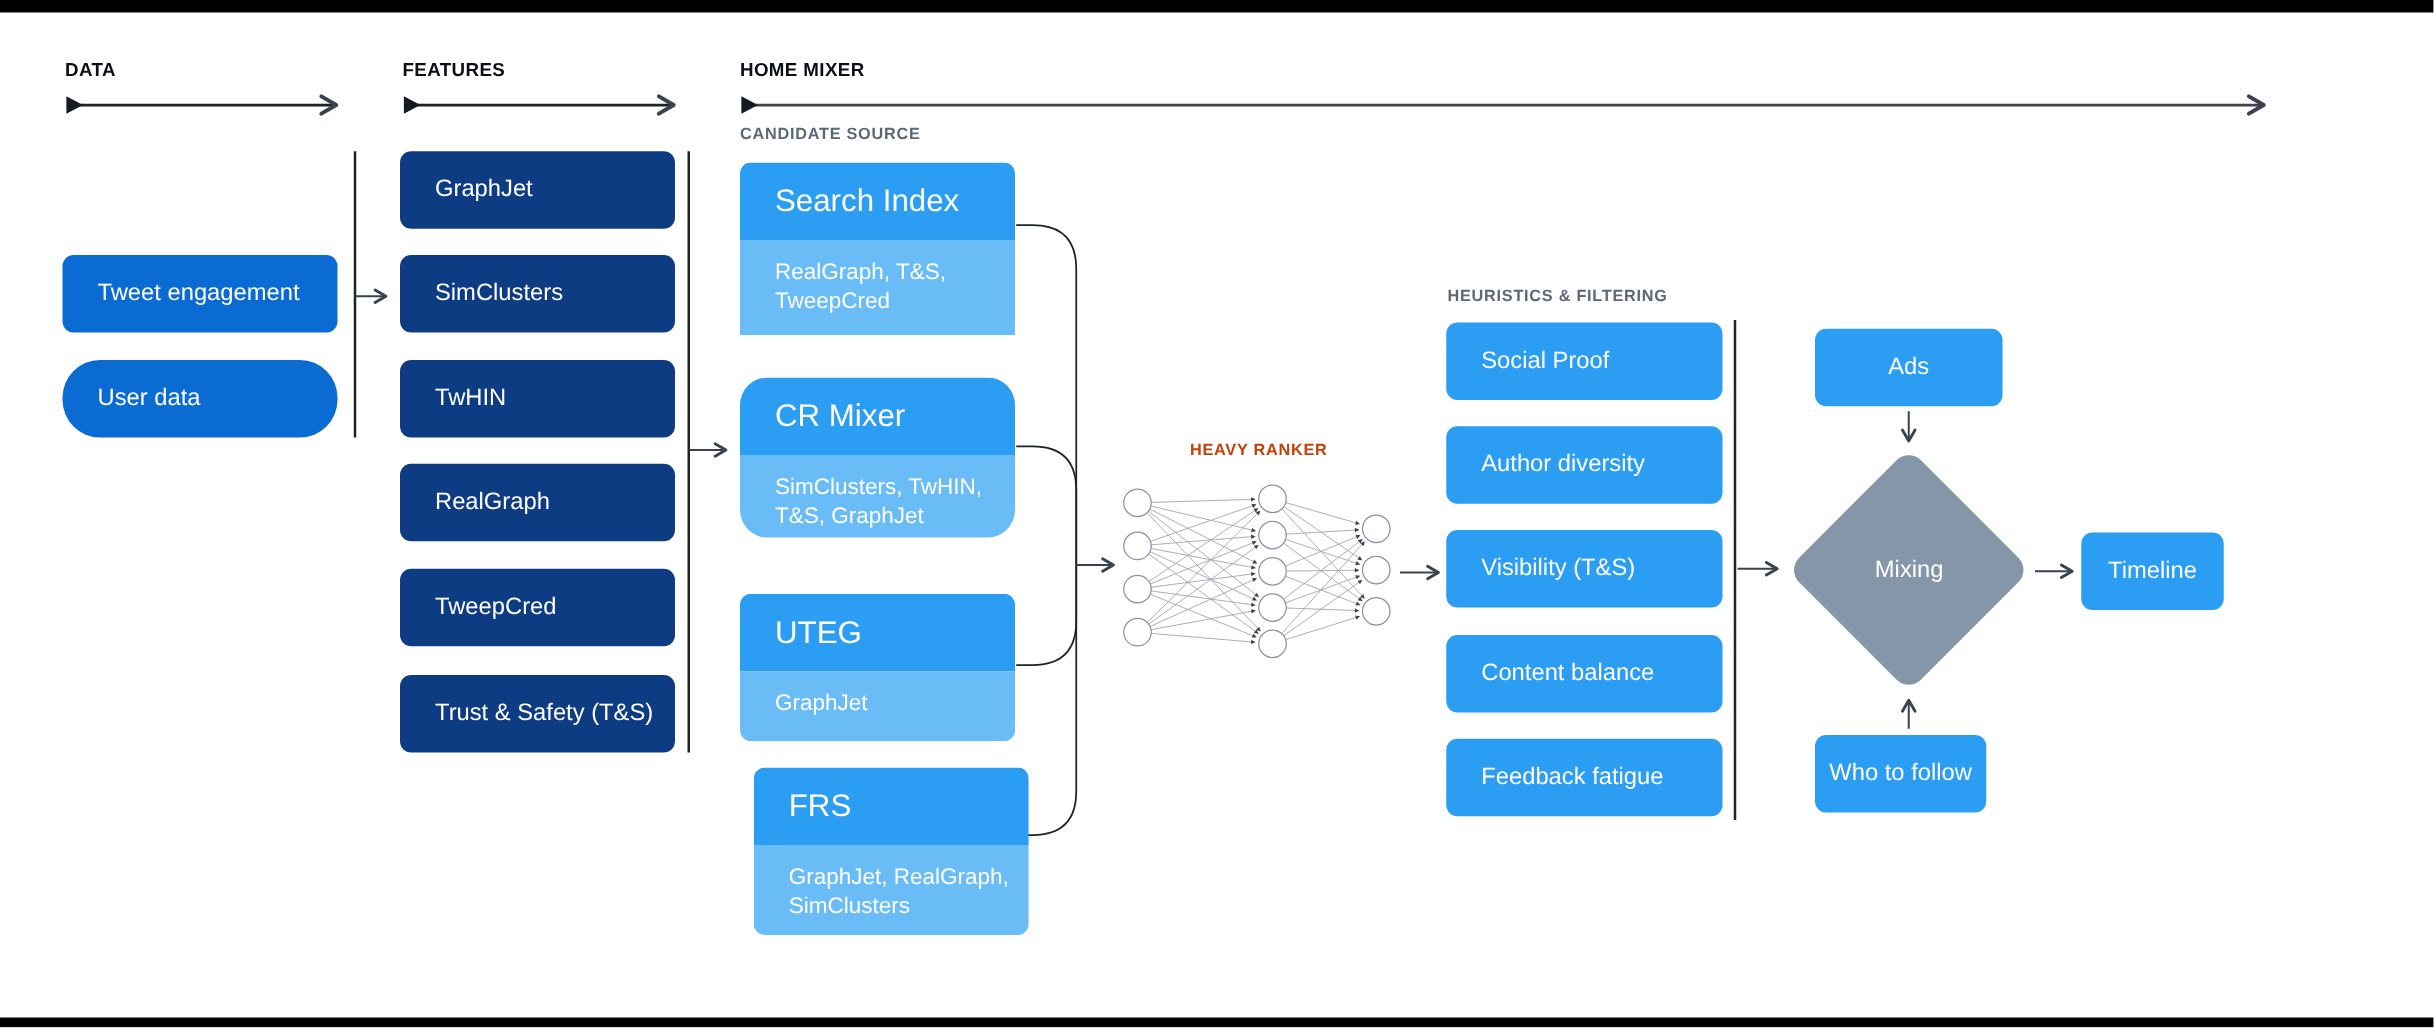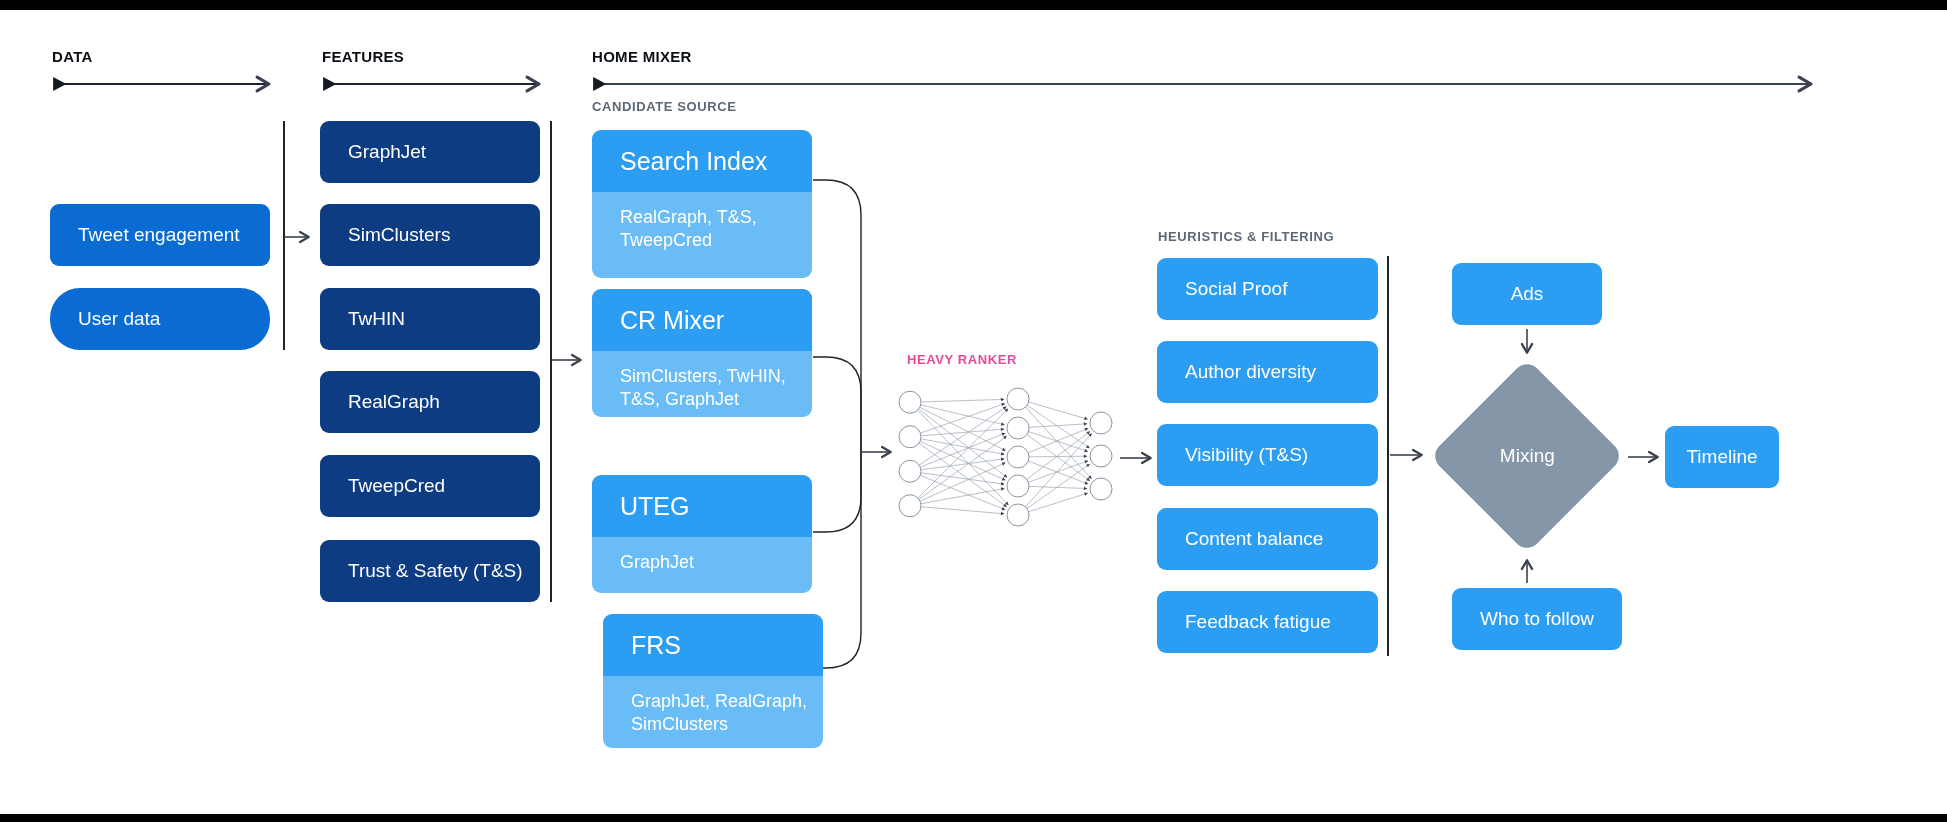--- a/index.html
+++ b/index.html
@@ -154,51 +154,51 @@
   <div class="box feature-box" style="top:204px;">SimClusters</div>
   <div class="box feature-box" style="top:288px;">TwHIN</div>
   <div class="box feature-box" style="top:371px;">RealGraph</div>
   <div class="box feature-box" style="top:455px;">TweepCred</div>
   <div class="box feature-box" style="top:540px;">Trust &amp; Safety (T&amp;S)</div>
 
   <div class="mini-label" style="left:592px;top:99px;">CANDIDATE SOURCE</div>
 
   <div class="cand-group" style="top:130px;height:148px;">
     <div class="cand-head">Search Index</div>
-    <div class="cand-sub" style="height:86px;">RealGraph, T&amp;S, TweepCred</div>
-  </div>
-
-  <div class="cand-group" style="top:289px;height:128px;">
+    <div class="cand-sub" style="height:76px;">RealGraph, T&amp;S, TweepCred</div>
+  </div>
+
+  <div class="cand-group" style="top:302px;height:128px;border-radius:22px;">
     <div class="cand-head">CR Mixer</div>
     <div class="cand-sub" style="height:76px;">SimClusters, TwHIN, T&amp;S, GraphJet</div>
   </div>
 
   <div class="cand-group" style="top:475px;height:118px;">
     <div class="cand-head">UTEG</div>
     <div class="cand-sub" style="height:56px;">GraphJet</div>
   </div>
 
   <div class="cand-group" style="top:614px;height:134px;margin-left:11px;">
     <div class="cand-head">FRS</div>
     <div class="cand-sub" style="height:72px;">GraphJet, RealGraph, SimClusters</div>
   </div>
 
-  <div class="mini-label" style="left:907px;top:352px;width:200px;color:#ec4899;">HEAVY RANKER</div>
+  <div class="mini-label" style="left:907px;top:352px;width:200px;text-align:center;color:#c2410c;">HEAVY RANKER</div>
 
   <div class="mini-label" style="left:1158px;top:229px;">HEURISTICS &amp; FILTERING</div>
 
   <div class="box heur-box" style="top:258px;">Social Proof</div>
   <div class="box heur-box" style="top:341px;">Author diversity</div>
   <div class="box heur-box" style="top:424px;">Visibility (T&amp;S)</div>
   <div class="box heur-box" style="top:508px;">Content balance</div>
   <div class="box heur-box" style="top:591px;">Feedback fatigue</div>
 
   <div class="box cta-box centered" style="left:1452px;top:263px;width:150px;height:62px;">Ads</div>
 
   <div id="diamond">
     <span>Mixing</span>
   </div>
 
-  <div class="box cta-box centered" style="left:1452px;top:588px;width:170px;height:62px;">Who to follow</div>
+  <div class="box cta-box centered" style="left:1452px;top:588px;width:137px;height:62px;">Who to follow</div>
 
   <div class="box cta-box centered" style="left:1665px;top:426px;width:114px;height:62px;">Timeline</div>
 
 </div>
 
 </body></html>

